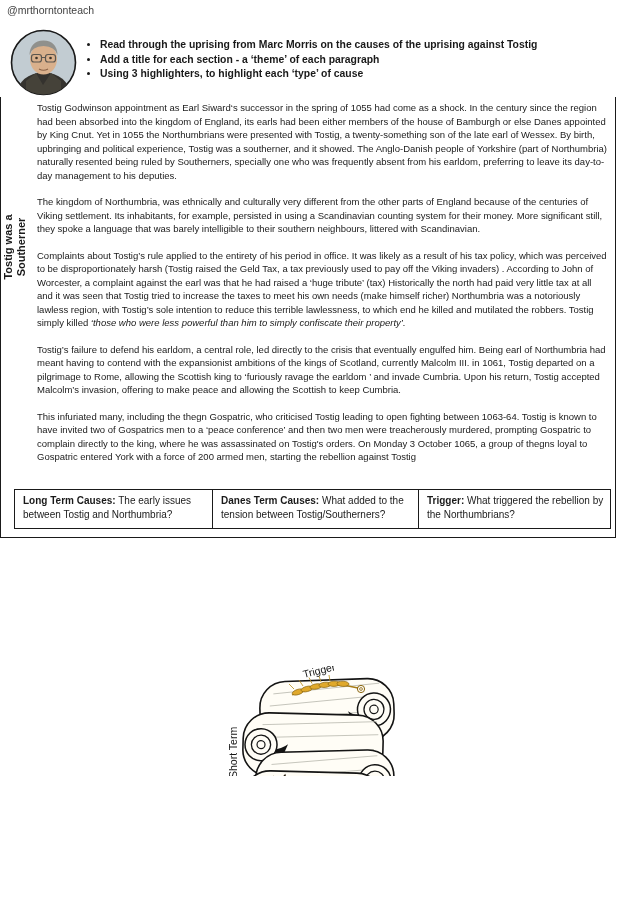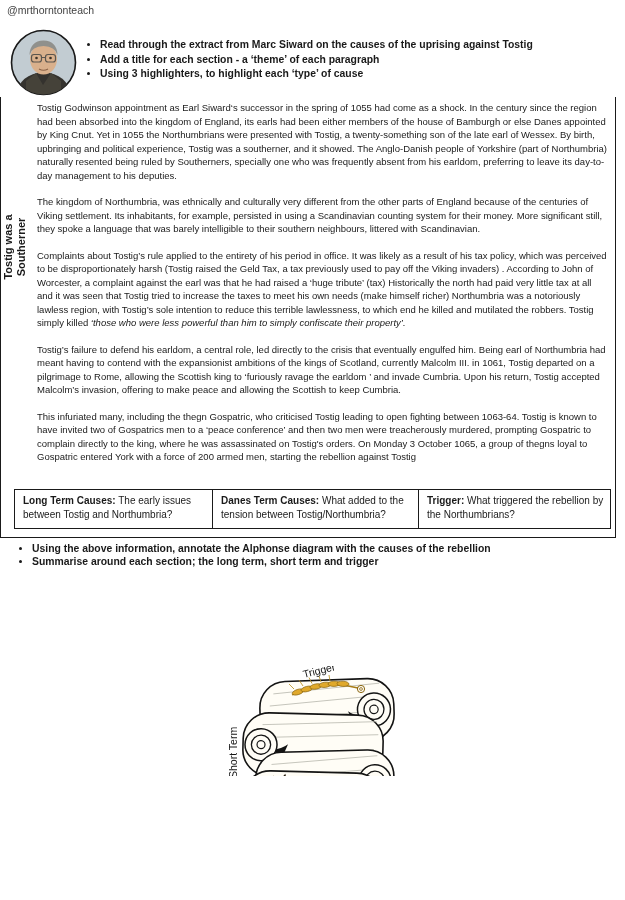--- a/index.html
+++ b/index.html
@@ -83,21 +83,21 @@
         <path d="M31.5 28.5 h4" stroke="#5a554e" stroke-width="1.1" fill="none"></path>
         <circle cx="26.5" cy="29" r="1.3" fill="#3c3228"></circle>
         <circle cx="40.5" cy="29" r="1.3" fill="#3c3228"></circle>
         <path d="M29 40 Q33.5 42.5 38 40" stroke="#8a6246" stroke-width="1.1" fill="none"></path>
       </g>
     </svg>
   </div>
 
   <div class="intro">
     <ul>
-      <li>Read through the extract from Marc Siward on the causes of the uprising against Tostig</li>
+      <li>Read through the uprising from Marc Morris on the causes of the uprising against Tostig</li>
       <li>Add a title for each section - a ‘theme’ of each paragraph</li>
       <li>Using 3 highlighters, to highlight each ‘type’ of cause</li>
     </ul>
   </div>
 
   <div class="mainbox">
     <div class="margin-label">Tostig was a Southerner</div>
     <div class="article">
       <p>Tostig Godwinson appointment as Earl Siward‘s successor in the spring of 1055 had come as a shock. In the century since the region had been absorbed into the kingdom of England, its earls had been either members of the house of Bamburgh or else Danes appointed by King Cnut. Yet in 1055 the Northumbrians were presented with Tostig, a twenty-something son of the late earl of Wessex. By birth, upbringing and political experience, Tostig was a southerner, and it showed. The Anglo-Danish people of Yorkshire (part of Northumbria) naturally resented being ruled by Southerners, specially one who was frequently absent from his earldom, preferring to leave its day-to-day management to his deputies.</p>
       <p>The kingdom of Northumbria, was ethnically and culturally very different from the other parts of  England because of the centuries of Viking settlement. Its inhabitants, for example, persisted in using a Scandinavian counting system for their money. More significant still, they spoke a language that was barely intelligible to their southern neighbours, littered with Scandinavian.</p>
@@ -105,32 +105,28 @@
       <p>Tostig’s failure to defend his earldom, a central role, led directly to the crisis that eventually engulfed him. Being earl of Northumbria had meant having to contend with the expansionist ambitions of the kings of Scotland, currently Malcolm III. in 1061, Tostig departed on a pilgrimage to Rome, allowing the Scottish king to ‘furiously ravage the earldom ’ and invade Cumbria. Upon his return, Tostig accepted Malcolm’s invasion, offering to make peace and  allowing the Scottish to keep  Cumbria.</p>
       <p>This infuriated many, including the thegn Gospatric, who criticised Tostig leading to open fighting between 1063-64.  Tostig is known to have invited two of Gospatrics men to a ‘peace conference’ and then two men were treacherously murdered, prompting Gospatric to complain directly to the king, where he was assassinated on Tostig's orders. On Monday 3 October 1065, a group of thegns loyal to Gospatric entered York with a force of 200 armed men, starting the rebellion against Tostig</p>
     </div>
   </div>
 
   <div class="causes-table">
     <div class="cell">
       <span class="lbl">Long Term Causes:</span><span> The early issues between  Tostig and Northumbria?</span>
     </div>
     <div class="cell">
-      <span class="lbl">Danes Term Causes:</span><span> What added to the tension  between Tostig/Northumbria?</span>
+      <span class="lbl">Danes Term Causes:</span><span> What added to the tension  between Tostig/Southerners?</span>
     </div>
     <div class="cell">
       <span class="lbl">Trigger:</span><span>  What triggered the rebellion by the Northumbrians?</span>
     </div>
   </div>
 
   <div class="task">
-    <ul>
-      <li>Using the above information, annotate the Alphonse diagram with the causes of the rebellion</li>
-      <li>Summarise around each section; the long term, short term and trigger</li>
-    </ul>
   </div>
 
   <div class="diagram">
     <svg width="250" height="230" viewBox="0 0 250 230">
 
       <g transform="rotate(-2 100 45)">
         <rect x="32" y="14" width="134" height="62" rx="26" fill="#fffdf6" stroke="#141414" stroke-width="1.6"></rect>
         <path d="M46 26 L152 19 M42 38 L156 31 M44 53 L152 46 M50 66 L142 61" stroke="#b8b8ae" stroke-width="0.8" fill="none"></path>
         <path d="M120 46 q9 7 20 5 l-15 7 z" fill="#141414"></path>
         <circle cx="146" cy="45" r="16.5" fill="#fffdf6" stroke="#141414" stroke-width="1.5"></circle>

